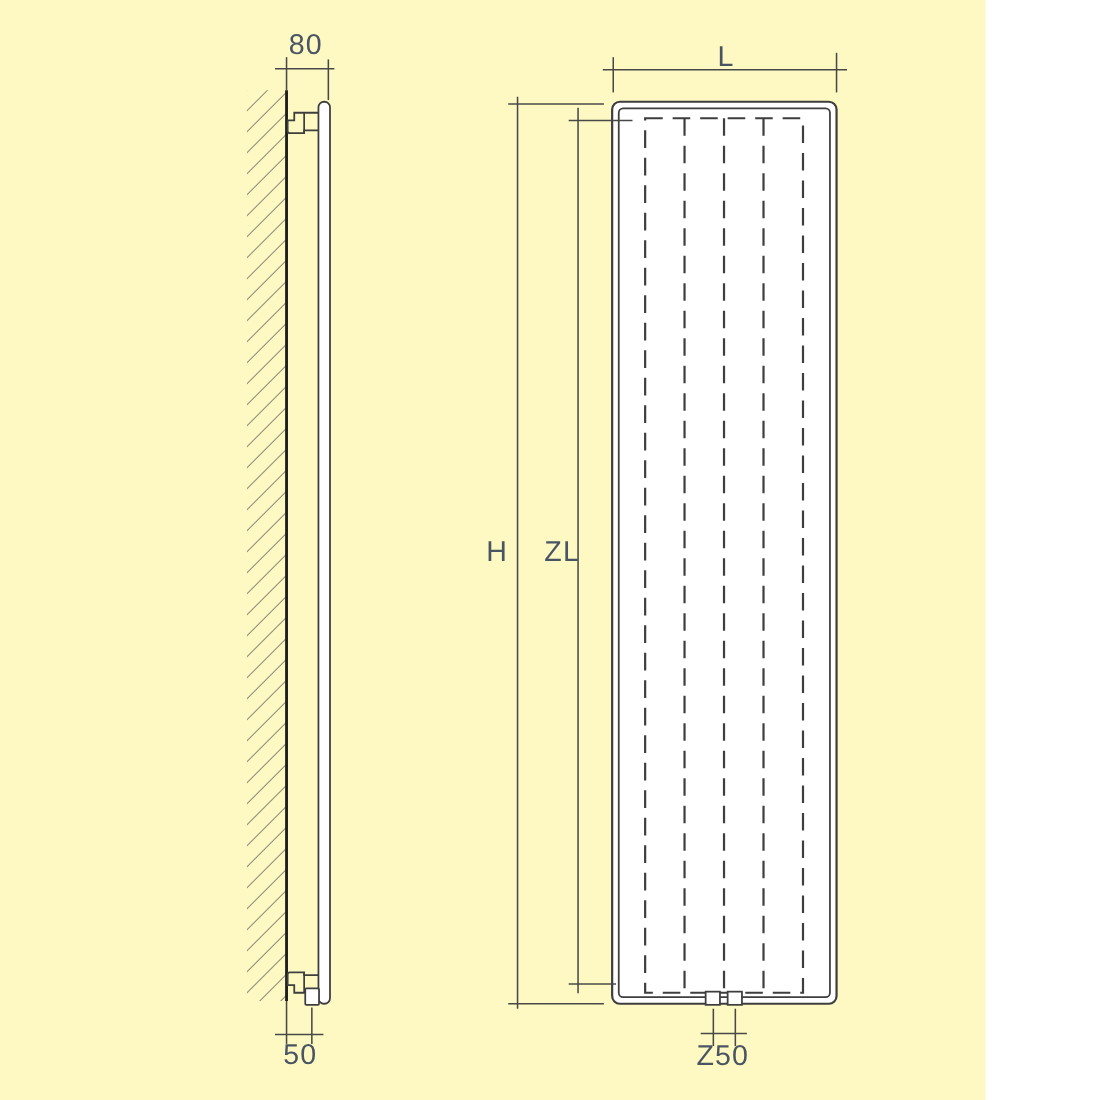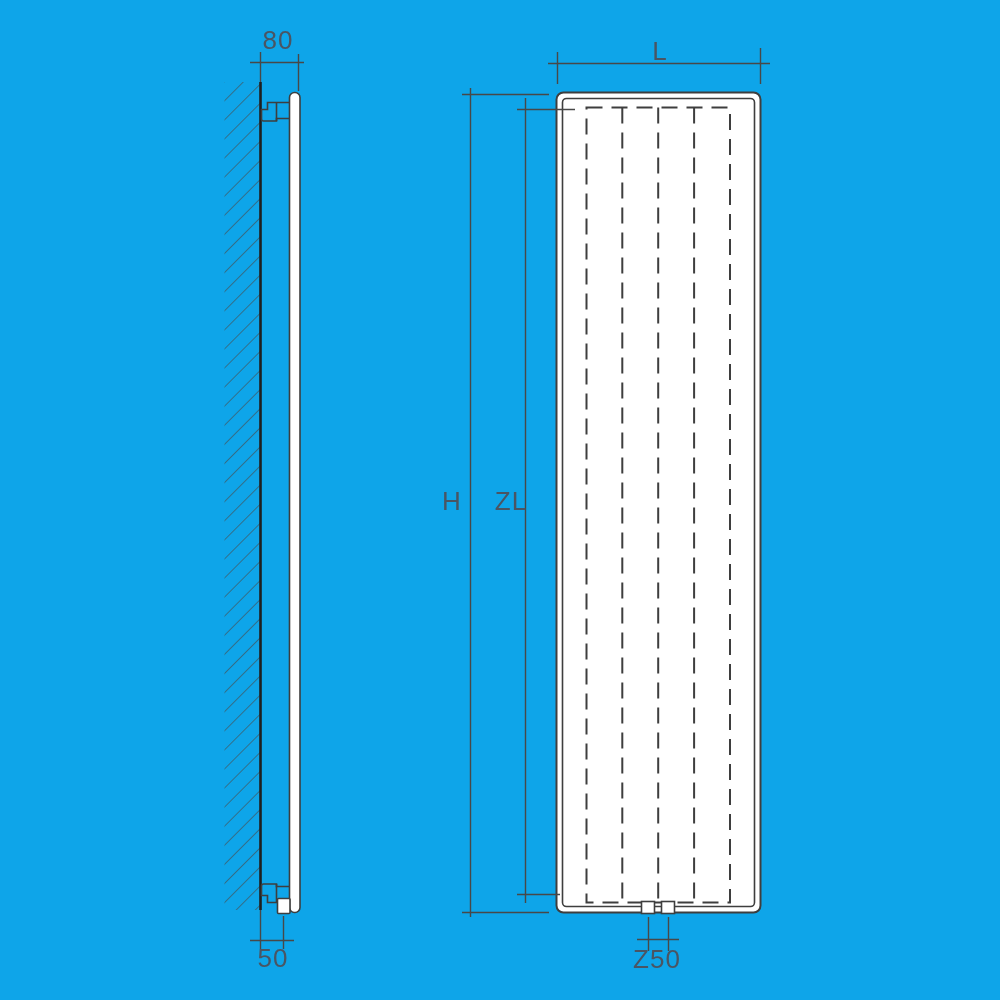--- a/index.html
+++ b/index.html
@@ -2,23 +2,23 @@
 <html><head>
 <meta charset="utf-8">
 <style>
   html, body {
     margin: 0;
     padding: 0;
     background: #ffffff;
   }
   .canvas {
     position: relative;
-    width: 1000px;
+    width: 896px;
     height: 1000px;
-    background: #0ea5e9;
+    background: #fef9c3;
     font-family: "Liberation Sans", sans-serif;
   }
   svg { display: block; }
   .dim-label {
     font-family: "Liberation Sans", sans-serif;
     font-size: 26px;
     font-weight: 400;
     fill: #4a5563;
     letter-spacing: 1px;
   }

